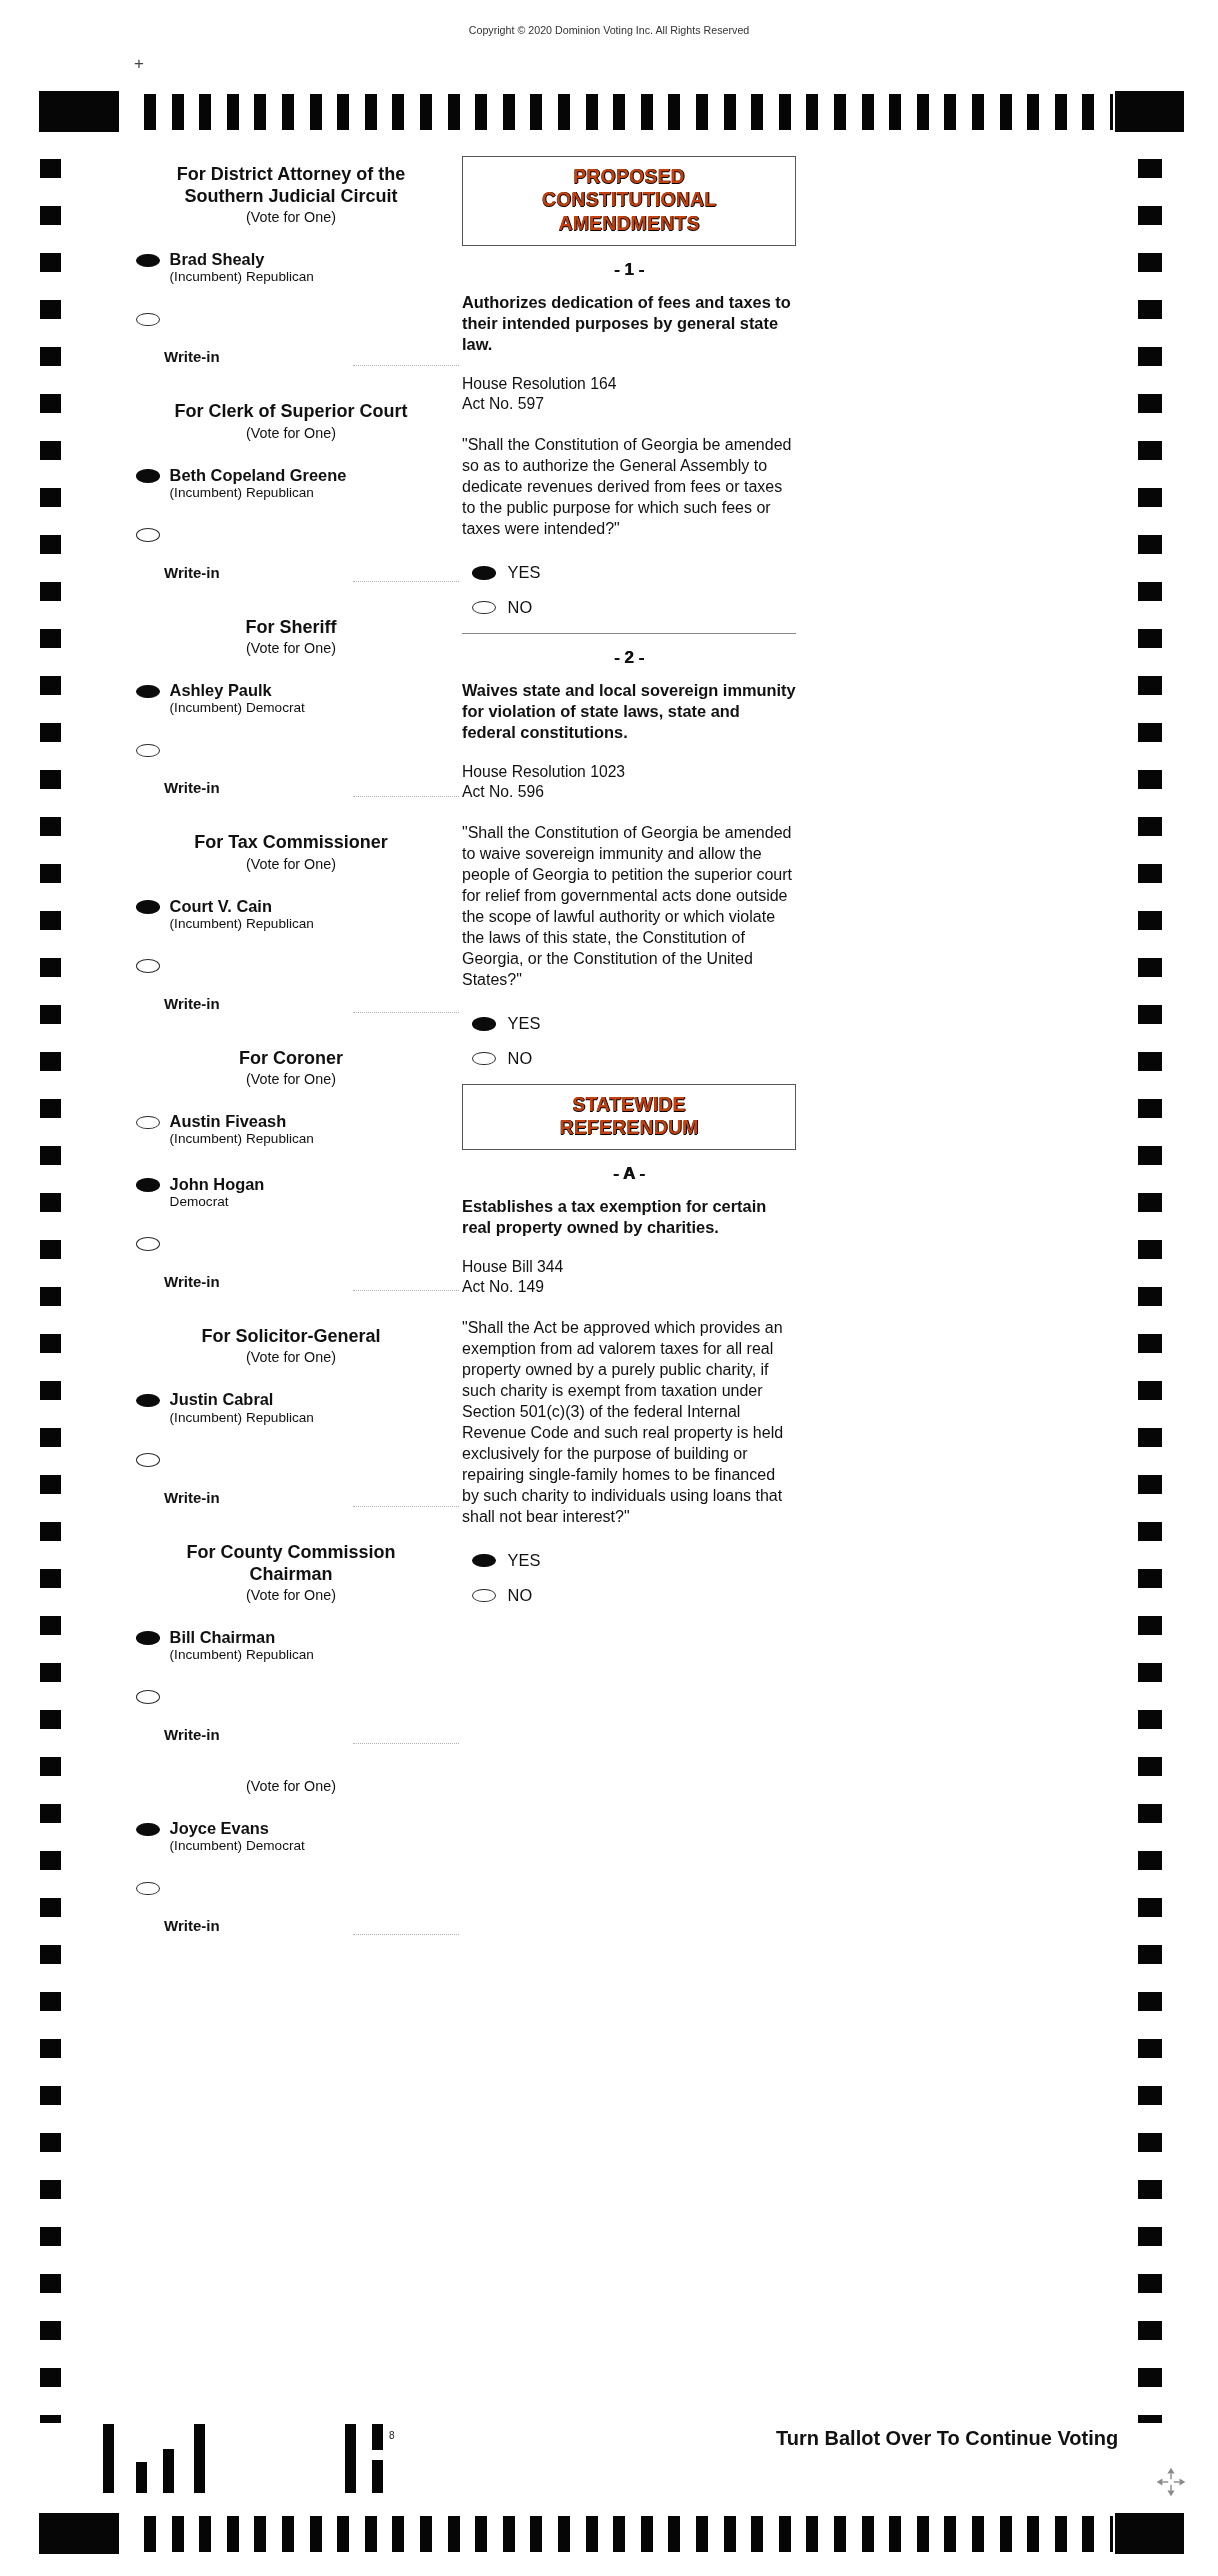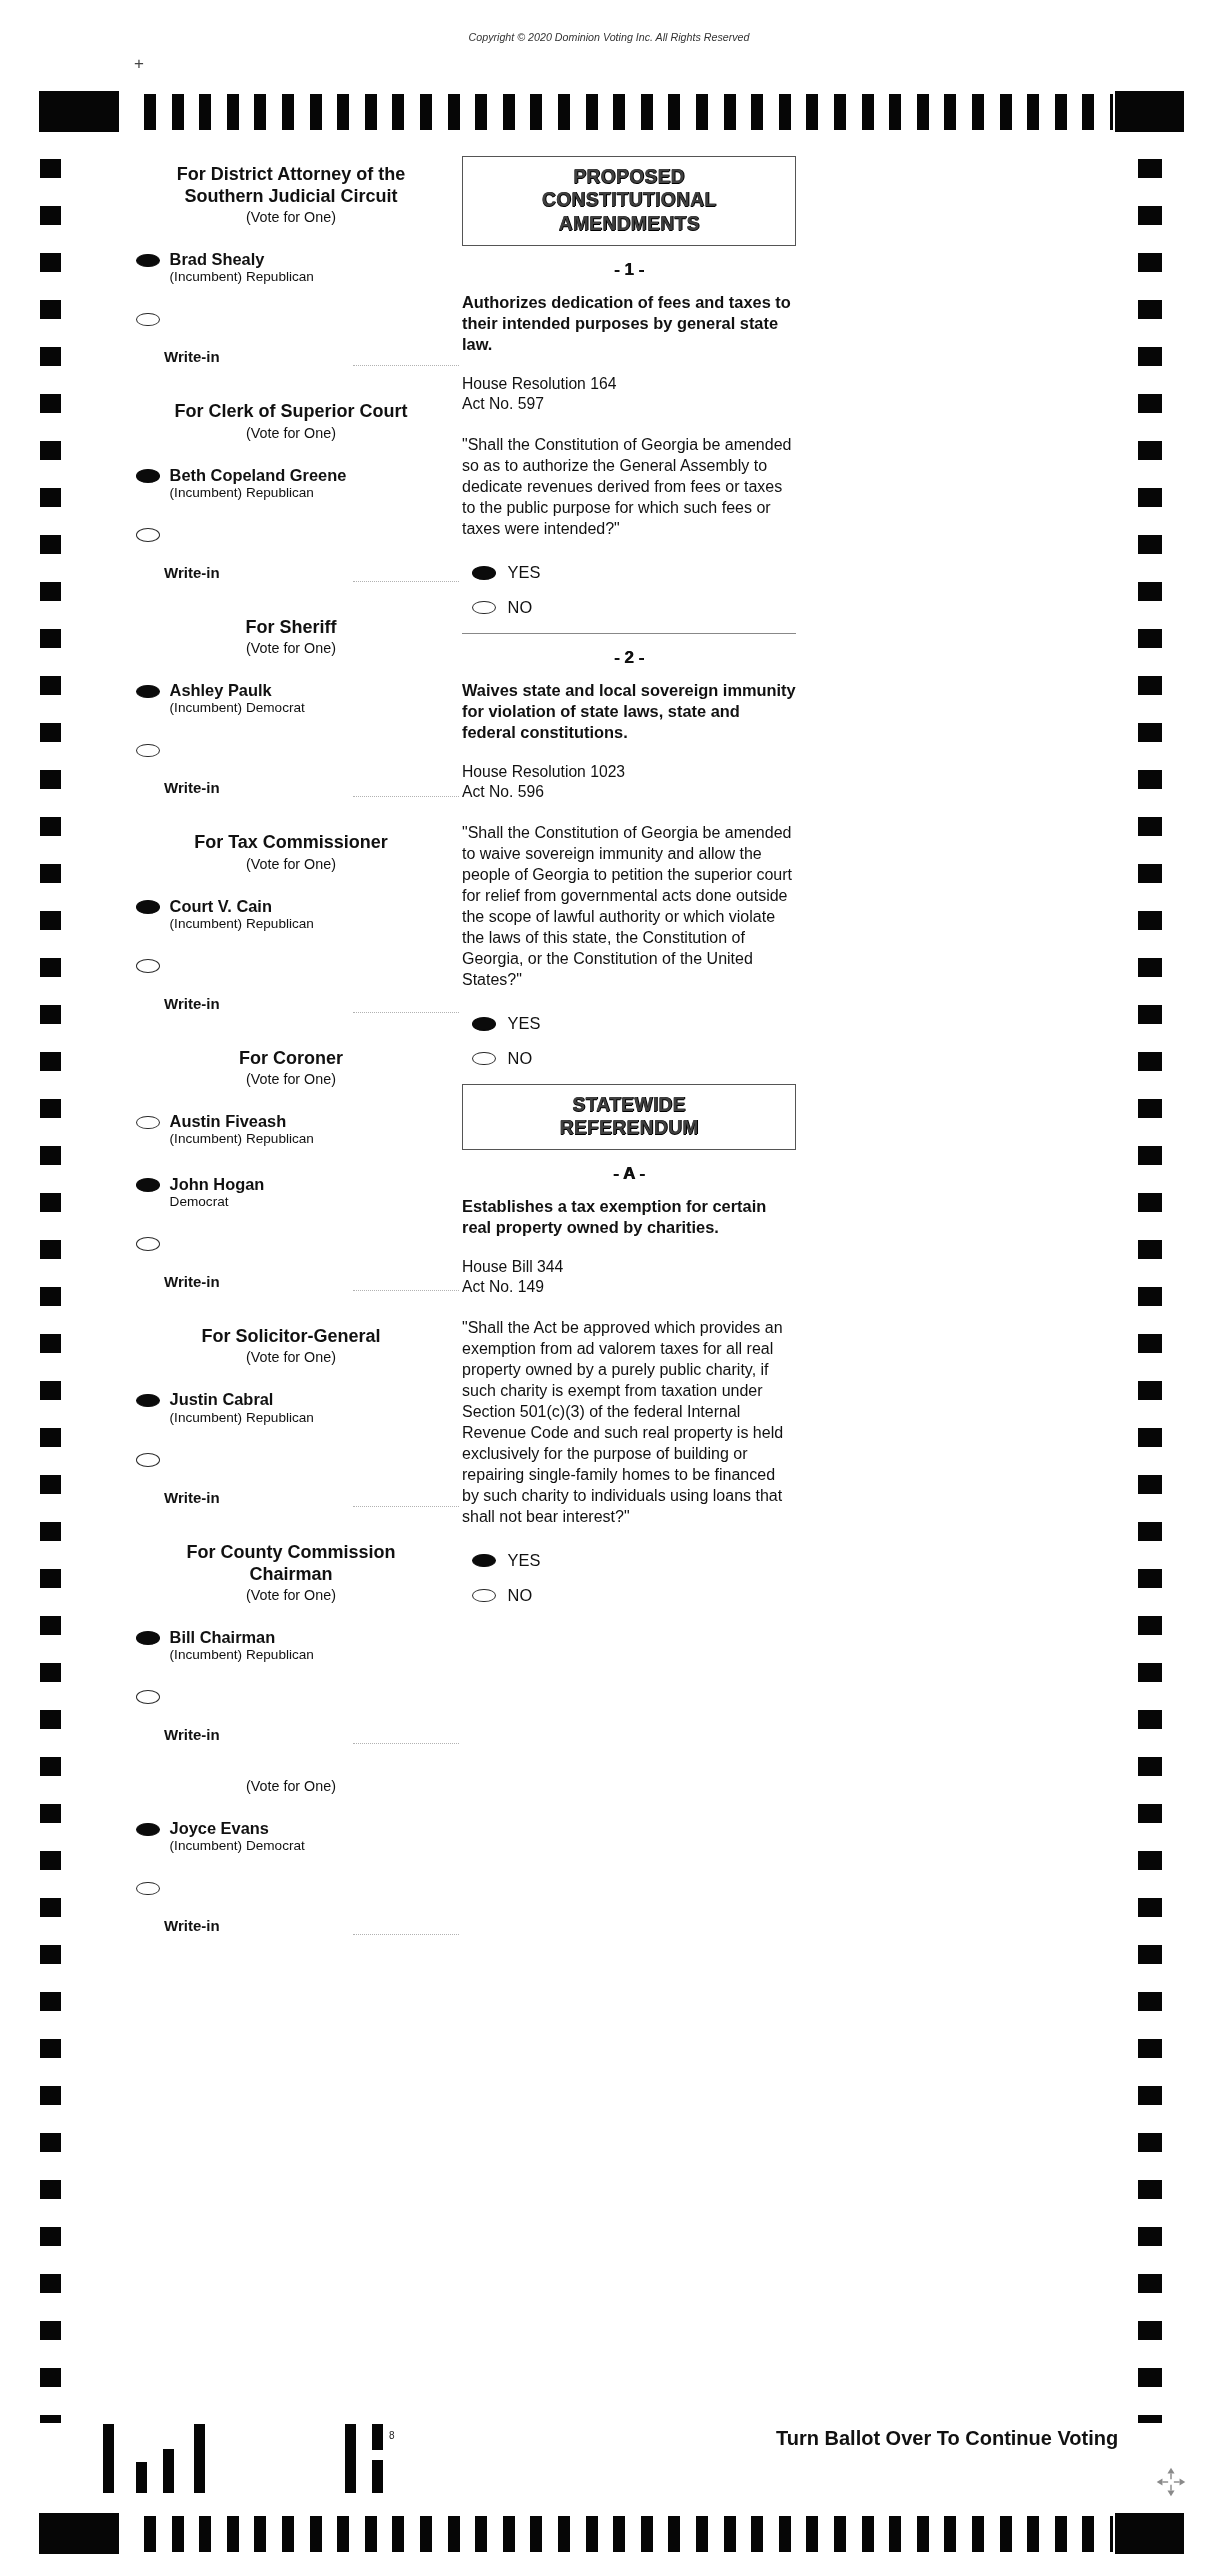--- a/index.html
+++ b/index.html
@@ -1,20 +1,20 @@
 <!DOCTYPE html>
 <html style="font-size:11.4px"><head>
 <meta charset="utf-8">
 <style>
   * { margin:0; padding:0; box-sizing:border-box; }
   html,body { background:#ffffff; }
   body { font-family:"Liberation Sans", sans-serif; color:#111; }
   .ballot { position:relative; width:1218px; height:2576px; background:#fff; overflow:hidden; }
 
-  .copyright { position:absolute; top:31px; left:0; width:100%; text-align:center; font-size:10.7px; color:#333;font-style:italic; }
+  .copyright { position:absolute; top:24px; left:0; width:100%; text-align:center; font-size:10.7px; color:#333; }
   .reg-mark { position:absolute; top:54px; left:134px; font-size:17px; color:#444; }
 
   
   .strip { position:absolute; left:39px; width:1145px; height:41px; }
   .strip.top { top:91px; }
   .strip.bottom { top:2513px; }
   .block-left  { position:absolute; left:0; top:0; width:80px; height:41px; background:#060606; }
   .block-right { position:absolute; right:0; top:0; width:69px; height:41px; background:#060606; }
   .bars { position:absolute; left:105px; top:2.9px; width:969px; height:36px;
           background:repeating-linear-gradient(90deg,#060606 0 12px,transparent 12px 27.6px); }
@@ -35,21 +35,21 @@
   .cand-name { display:block; font-weight:bold; font-size:16.4px; line-height:19.3px; }
   .cand-party { display:block; font-size:13.6px; line-height:16.4px; }
   .writein-oval-row { margin:0 0 21.4px 13px; height:14.3px; }
   .writein-label-row { display:flex; align-items:flex-end; margin-left:41px;gap:22px; }
   .writein-label { font-weight:bold; font-size:15px; line-height:18px; }
   .writein-line { width:106px; margin-left:auto; border-bottom:1.4px dotted #b2b2b2; height:13px; }
 
   
   .col-right { position:absolute; left:462px; top:156px; width:334px; }
   .measures-box { border:1.4px solid #555; padding:7.9px 4.3px 9.3px; text-align:center; font-weight:bold;
-                  font-size:19.3px; line-height:23.6px; color:#404040; letter-spacing:0.3px;
+                  font-size:19.3px; line-height:23.6px; color:#c2410c; letter-spacing:0.3px;
                   text-shadow:1px 0 0 #000, 0 0.6px 0 #000; }
   .measure-number { text-align:center; font-weight:bold; font-size:17px; margin:14.3px 0 11.4px; text-shadow:0.6px 0 0 #000; }
   .measure-summary { font-weight:bold; font-size:16.4px; line-height:21.4px; margin-bottom:18.6px; }
   .measure-refs { font-size:15.7px; line-height:20px; margin-bottom:20px; }
   .measure-question { font-size:16px; line-height:21px; margin-bottom:24px; }
   .choice-row { display:flex; align-items:center; margin:0 0 15.7px 10px; }
   .choice-label { font-weight:normal; font-size:16.4px; margin-left:12px; }
   .separator { border-top:1.4px solid #888; margin:2.9px 0 0; }
 
   

